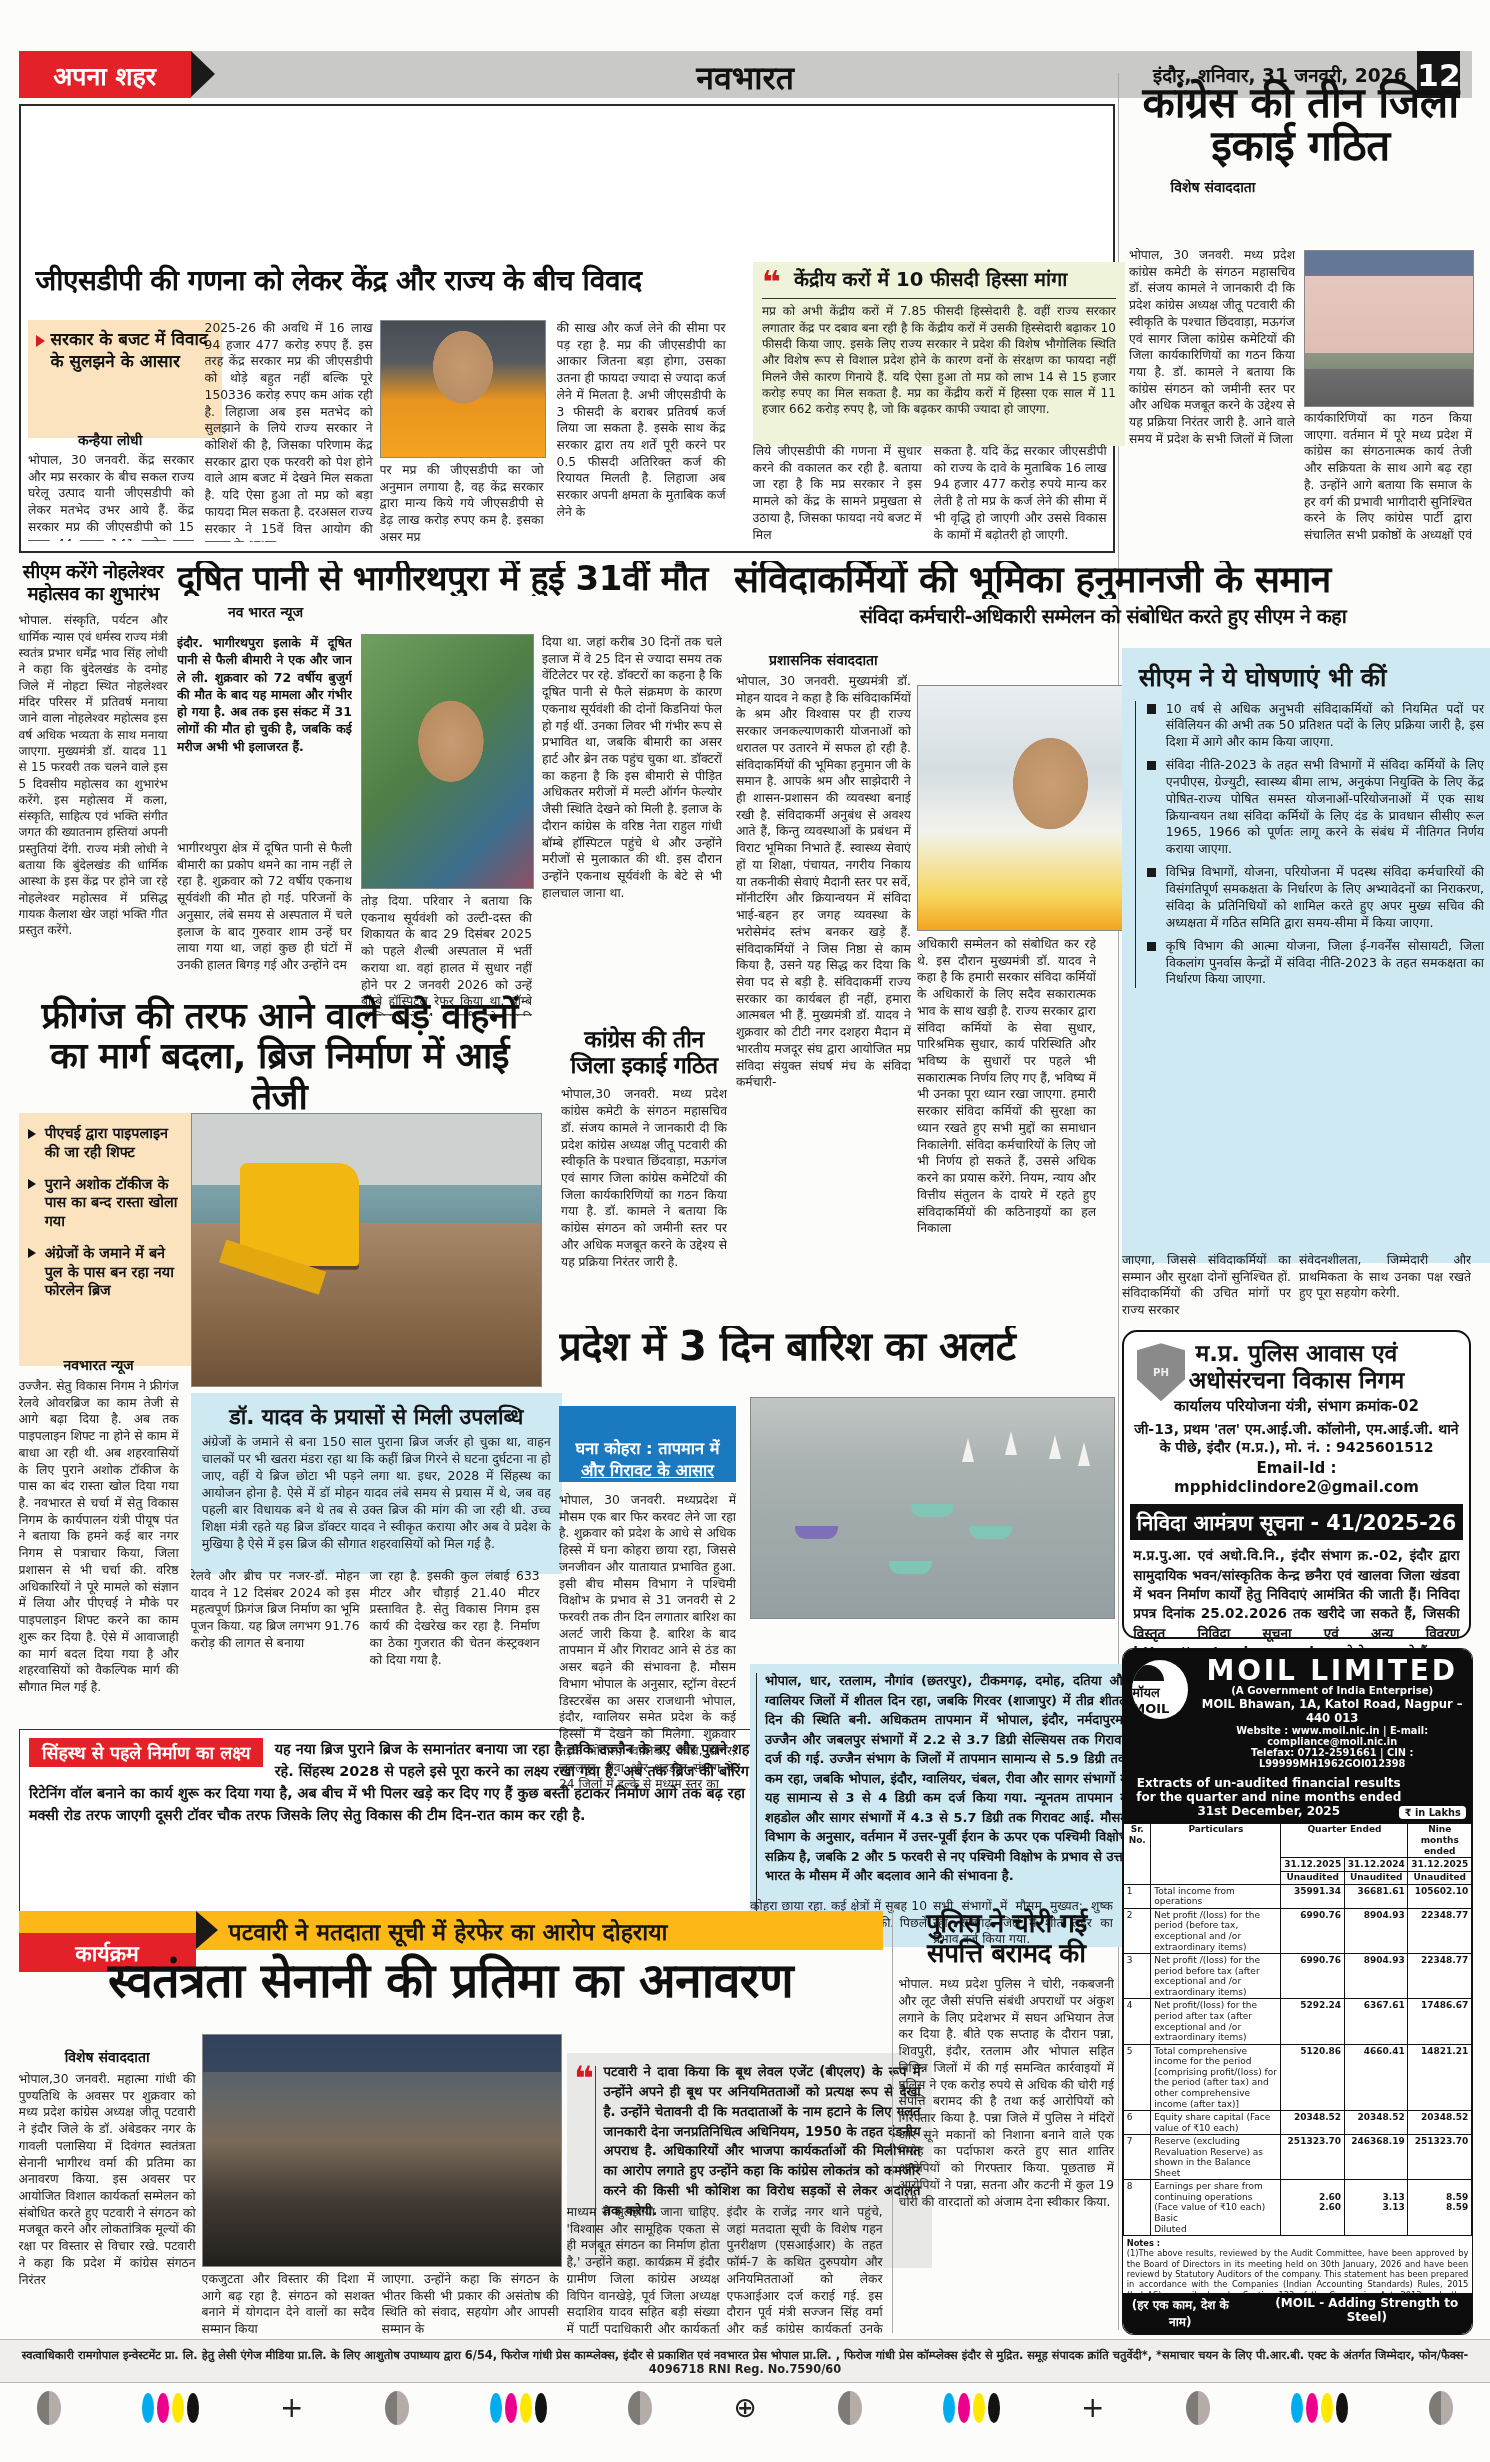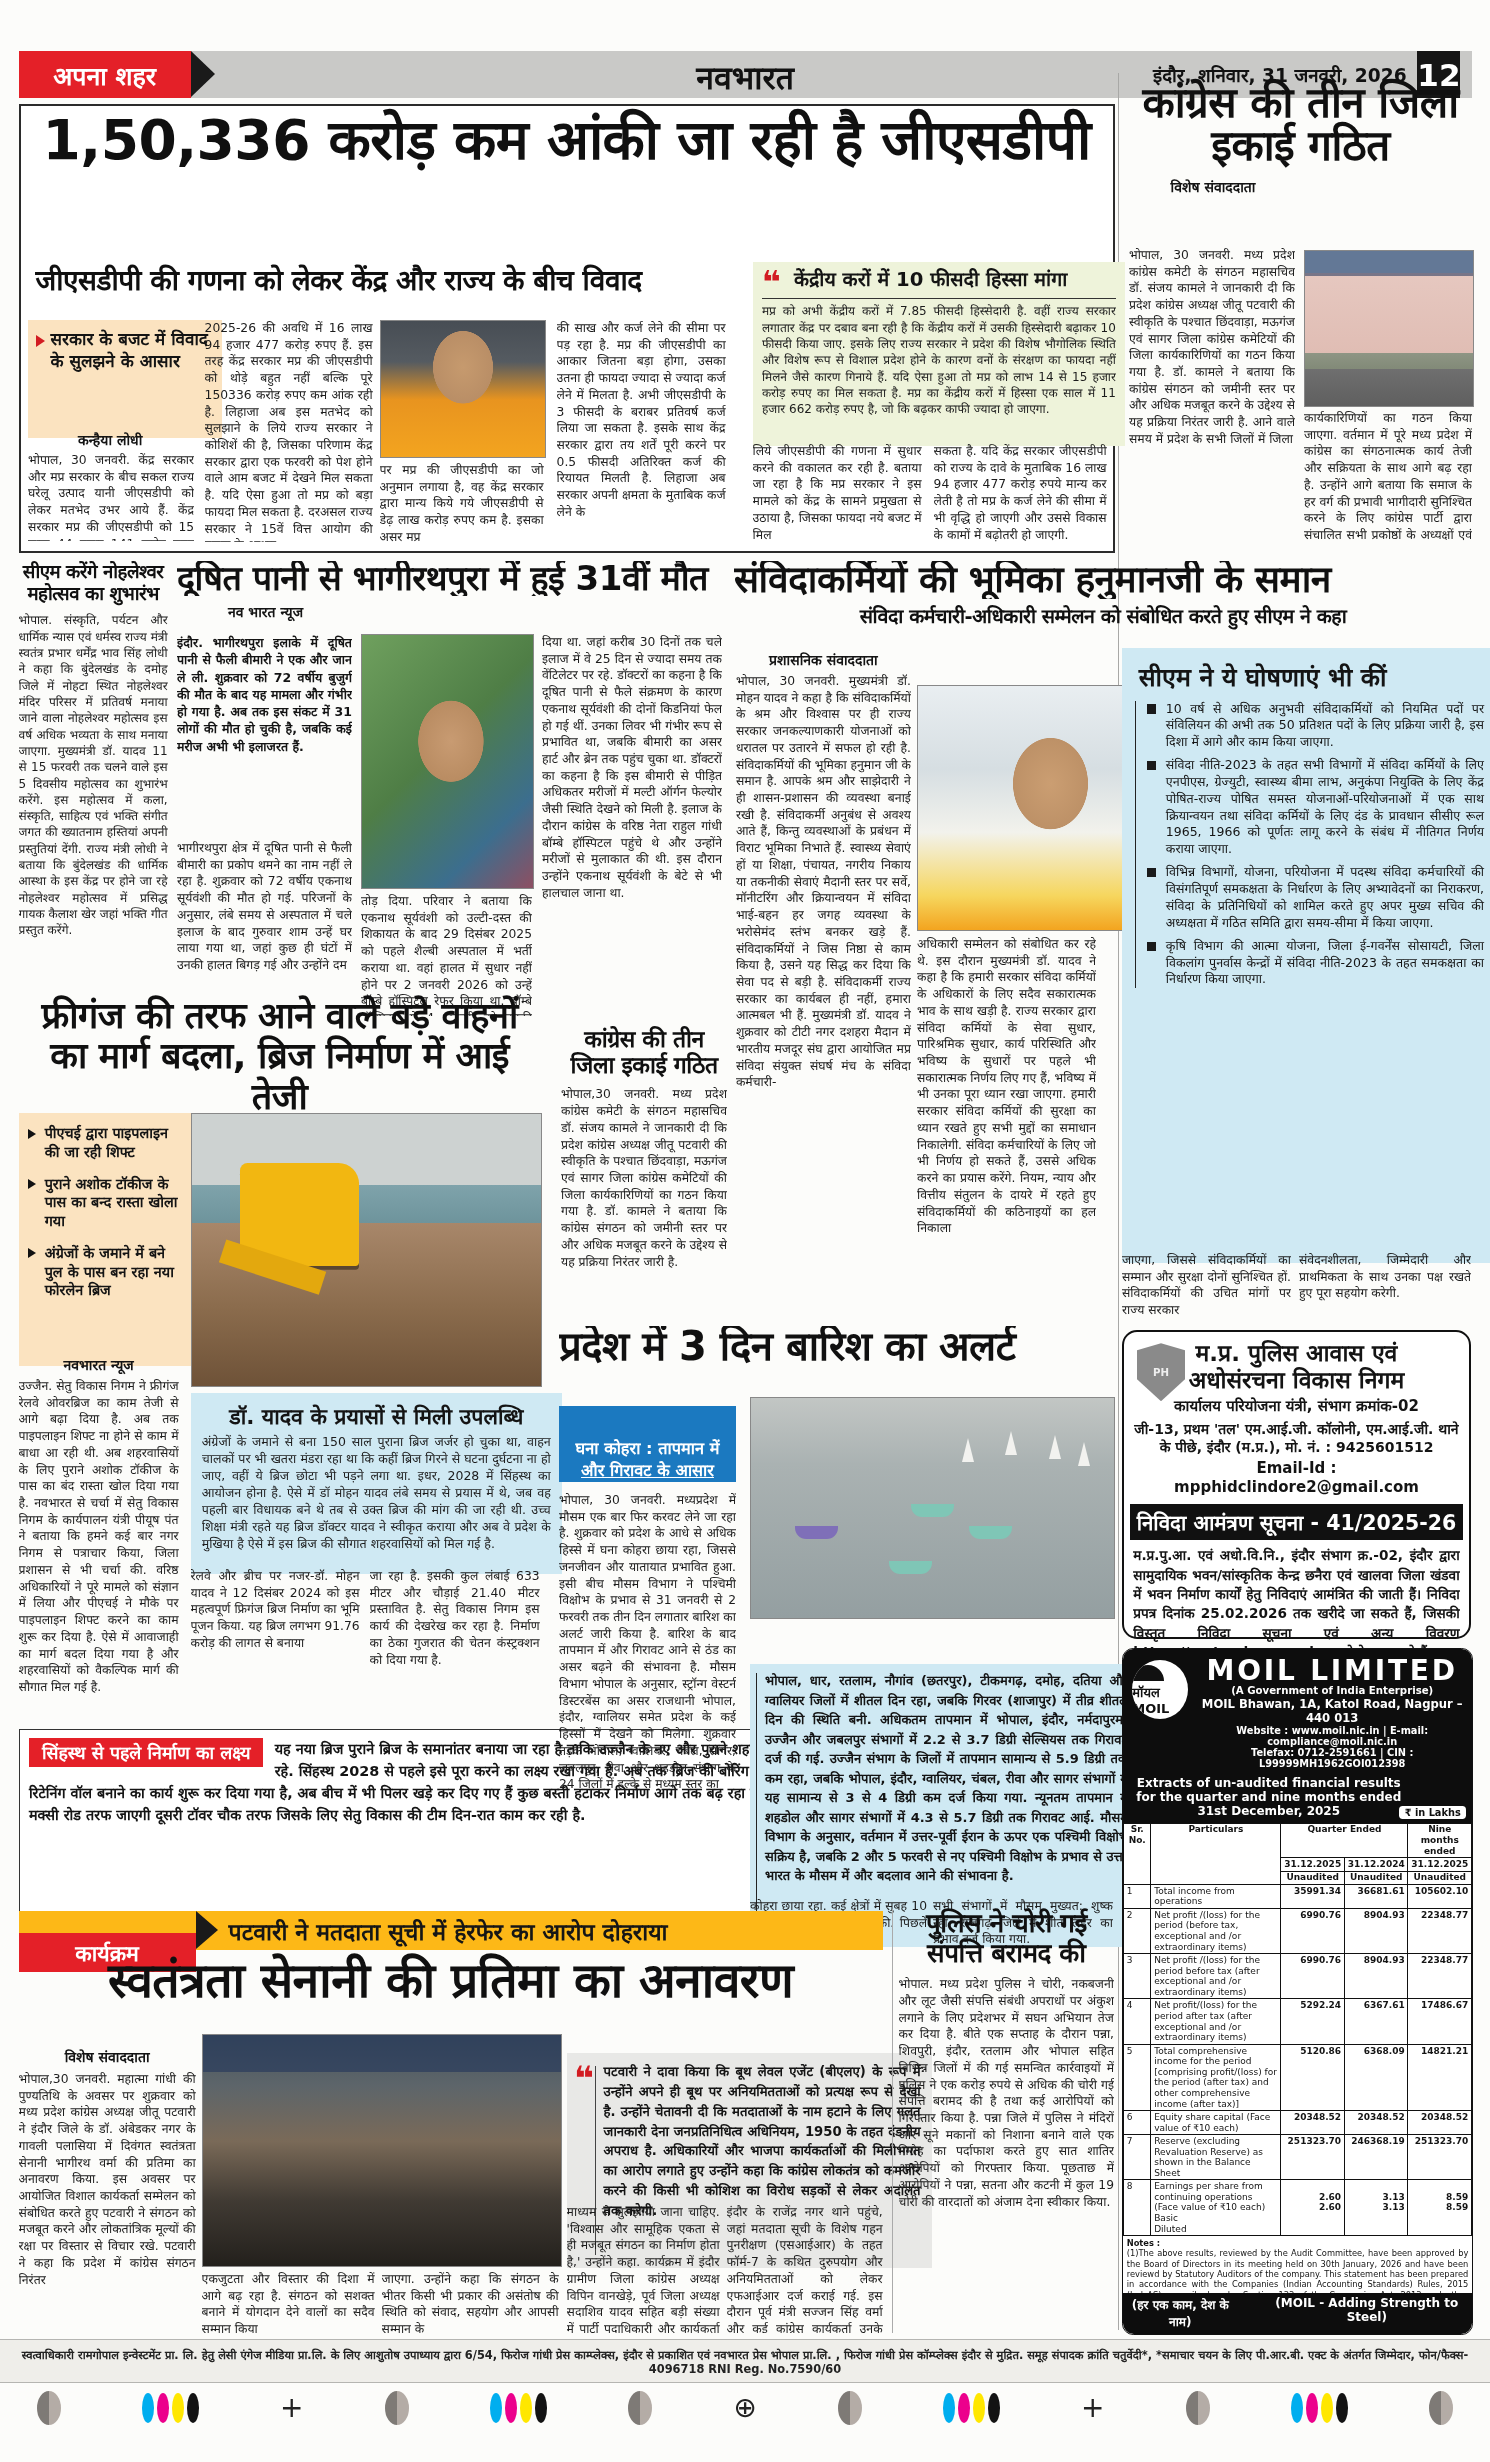--- a/index.html
+++ b/index.html
@@ -123,21 +123,20 @@
       </div>
     <div class="hdr-arrow"></div>
     <div class="hdr-title">नवभारत</div>
     <div class="hdr-date">इंदौर, शनिवार, 31 जनवरी, 2026</div>
     <div class="hdr-page">12</div>
   </div>
 
   <div class="abs vrule" style="left:1118px;top:73px;height:2257px"></div>
 
   <div class="abs gsdp" style="left:18.6px;top:104px;width:1092px;height:445px">
-    <div class="abs hl" style="left:0;top:5.6px;width:100%;text-align:center;font-size:55px">1,50,336 करोड़ कम आंकी जा रही है जीएसडीपी</div>
     <div class="abs hl" style="left:15px;top:160px;width:708px;font-size:28px">जीएसडीपी की गणना को लेकर केंद्र और राज्य के बीच विवाद</div>
     <div class="abs kick" style="left:7.5px;top:214px;width:164px;height:101px">सरकार के बजट में विवाद के सुलझने के आसार</div>
     <div class="abs byl" style="left:7.5px;top:324px;width:164px">कन्हैया लोधी</div>
     <div class="abs bt jt clip" style="left:7.5px;top:346px;width:166px;height:89px">भोपाल, 30 जनवरी. केंद्र सरकार और मप्र सरकार के बीच सकल राज्य घरेलू उत्पाद यानी जीएसडीपी को लेकर मतभेद उभर आये हैं. केंद्र सरकार मप्र की जीएसडीपी को 15 लाख 44 हजार 141 करोड़ रुपए आंक रही है, वहीं मप्र सरकार का तर्क है कि उसकी जीएसडीपी वर्ष</div>
     <div class="abs bt jt clip" style="left:184px;top:214px;width:168px;height:222px">2025-26 की अवधि में 16 लाख 94 हजार 477 करोड़ रुपए हैं. इस तरह केंद्र सरकार मप्र की जीएसडीपी को थोड़े बहुत नहीं बल्कि पूरे 150336 करोड़ रुपए कम आंक रही है. लिहाजा अब इस मतभेद को सुलझाने के लिये राज्य सरकार ने कोशिशें की है, जिसका परिणाम केंद्र सरकार द्वारा एक फरवरी को पेश होने वाले आम बजट में देखने मिल सकता है. यदि ऐसा हुआ तो मप्र को बड़ा फायदा मिल सकता है. दरअसल राज्य सरकार ने 15वें वित्त आयोग की गणना के आधार</div>
     <div class="abs photo ph-cm1" style="left:359px;top:214px;width:164px;height:136px"></div>
     <div class="abs bt jt clip" style="left:359px;top:356px;width:164px;height:80px">पर मप्र की जीएसडीपी का जो अनुमान लगाया है, वह केंद्र सरकार द्वारा मान्य किये गये जीएसडीपी से डेढ़ लाख करोड़ रुपए कम है. इसका असर मप्र</div>
     <div class="abs bt jt clip" style="left:536px;top:214px;width:169px;height:222px">की साख और कर्ज लेने की सीमा पर पड़ रहा है. मप्र की जीएसडीपी का आकार जितना बड़ा होगा, उसका उतना ही फायदा ज्यादा से ज्यादा कर्ज लेने में मिलता है. अभी जीएसडीपी के 3 फीसदी के बराबर प्रतिवर्ष कर्ज लिया जा सकता है. इसके साथ केंद्र सरकार द्वारा तय शर्तें पूरी करने पर 0.5 फीसदी अतिरिक्त कर्ज की रियायत मिलती है. लिहाजा अब सरकार अपनी क्षमता के मुताबिक कर्ज लेने के</div>
     <div class="abs taxbox" style="left:732px;top:156px;width:354px;height:173px">
       <div class="taxttl">केंद्रीय करों में 10 फीसदी हिस्सा मांगा</div>
@@ -345,21 +344,21 @@
             <td>4</td>
             <td>Net profit/(loss) for the period after tax (after exceptional and /or extraordinary items)</td>
             <td class="num">5292.24</td>
             <td class="num">6367.61</td>
             <td class="num">17486.67</td>
           </tr>
       <tr>
             <td>5</td>
             <td>Total comprehensive income for the period [comprising profit/(loss) for the period (after tax) and other comprehensive income (after tax)]</td>
             <td class="num">5120.86</td>
-            <td class="num">6368.09</td>
+            <td class="num">4660.41</td>
             <td class="num">14821.21</td>
           </tr>
       <tr>
             <td>6</td>
             <td>Equity share capital (Face value of ₹10 each)</td>
             <td class="num">20348.52</td>
             <td class="num">20348.52</td>
             <td class="num">20348.52</td>
           </tr>
       <tr>

